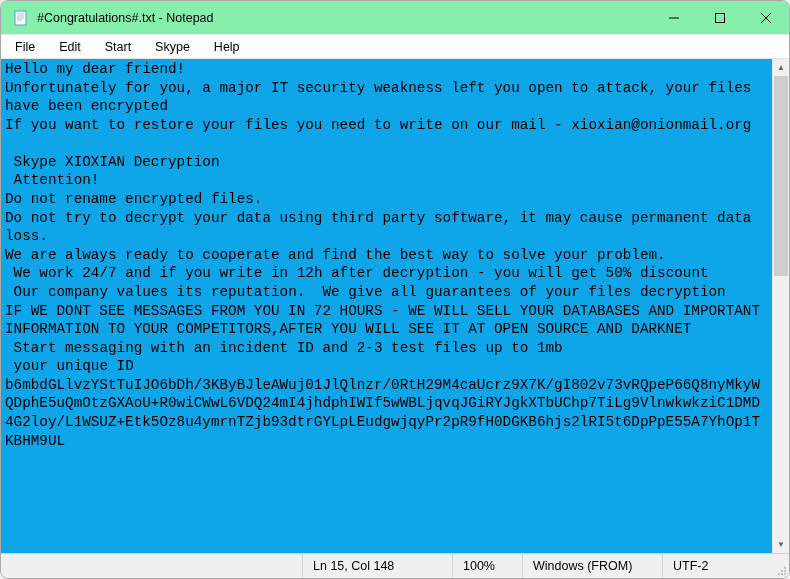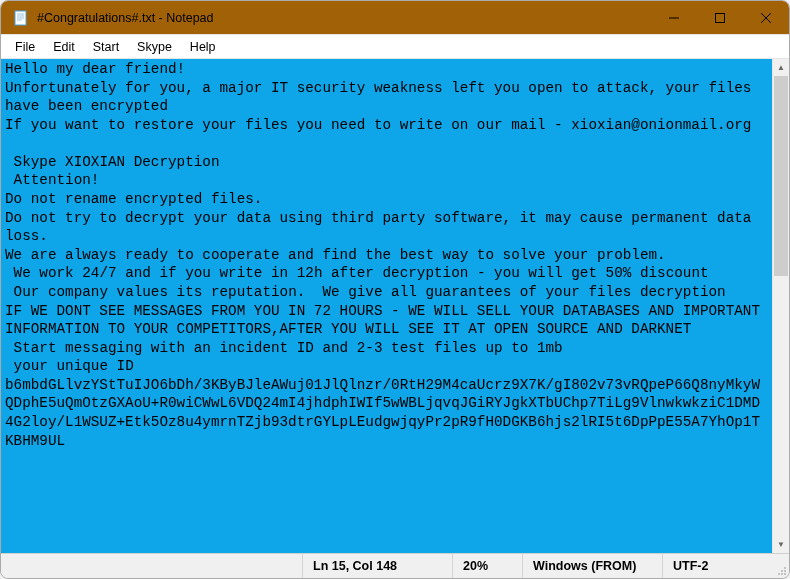--- a/index.html
+++ b/index.html
@@ -11,21 +11,21 @@
       overflow: hidden;
       border: 1px solid #aaa;
       border-radius: 8px;
       display: flex;
       flex-direction: column;
     }
     .titlebar {
       height: 34px;
       display: flex;
       align-items: center;
-      background: #a16207;
+      background: #86efac;
       border-bottom: 1px solid #e5e5e5;
       padding-left: 12px;
     }
     .titlebar-icon {
       width: 16px;
       height: 16px;
       margin-right: 8px;
       display: flex;
       align-items: center;
       justify-content: center;
@@ -47,21 +47,21 @@
       font-size: 10px;
       color: #000;
     }
     .win-btn svg { width: 10px; height: 10px; }
     .menubar {
       height: 24px;
       background: #fff;
       display: flex;
       align-items: center;
       padding-left: 6px;
-      gap: 2px;
+      gap: 8px;
       border-bottom: 1px solid #e5e5e5;
       font-size: 12.5px;
     }
     .menu-item {
       padding: 2px 8px;
       color: #000;
     }
     .text-area {
       flex: 1;
       background: #0ea5e9;
@@ -107,21 +107,20 @@
       background: #cdcdcd;
     }
     .statusbar {
       height: 25px;
       background: #f0f0f0;
       border-top: 1px solid #d0d0d0;
       display: flex;
       align-items: center;
       font-size: 12.5px;
       color: #000;
-      font-weight: bold;
     }
     .status-cell {
       padding: 0 10px;
       border-left: 1px solid #d4d4d4;
       height: 100%;
       display: flex;
       align-items: center;
     }
     .status-cell.first { border-left: none; flex: 1; }
     .status-cell.lncol { width: 150px; }
@@ -196,21 +195,21 @@
   <div class="scrollbar">
     <div class="scroll-btn up">▲</div>
     <div class="scroll-thumb"></div>
     <div class="scroll-btn down">▼</div>
   </div>
 </div>
 
 <div class="statusbar">
   <div class="status-cell first"></div>
   <div class="status-cell lncol">Ln 15, Col 148</div>
-  <div class="status-cell zoom">20%</div>
+  <div class="status-cell zoom">100%</div>
   <div class="status-cell eol">Windows (FROM)</div>
   <div class="status-cell enc">UTF-2</div>
   <div class="resize-grip">
     <svg width="10" height="10" viewBox="0 0 10 10">
       <circle cx="8" cy="2" r="0.8" fill="#888"></circle>
       <circle cx="5" cy="5" r="0.8" fill="#888"></circle>
       <circle cx="8" cy="5" r="0.8" fill="#888"></circle>
       <circle cx="2" cy="8" r="0.8" fill="#888"></circle>
       <circle cx="5" cy="8" r="0.8" fill="#888"></circle>
       <circle cx="8" cy="8" r="0.8" fill="#888"></circle>

